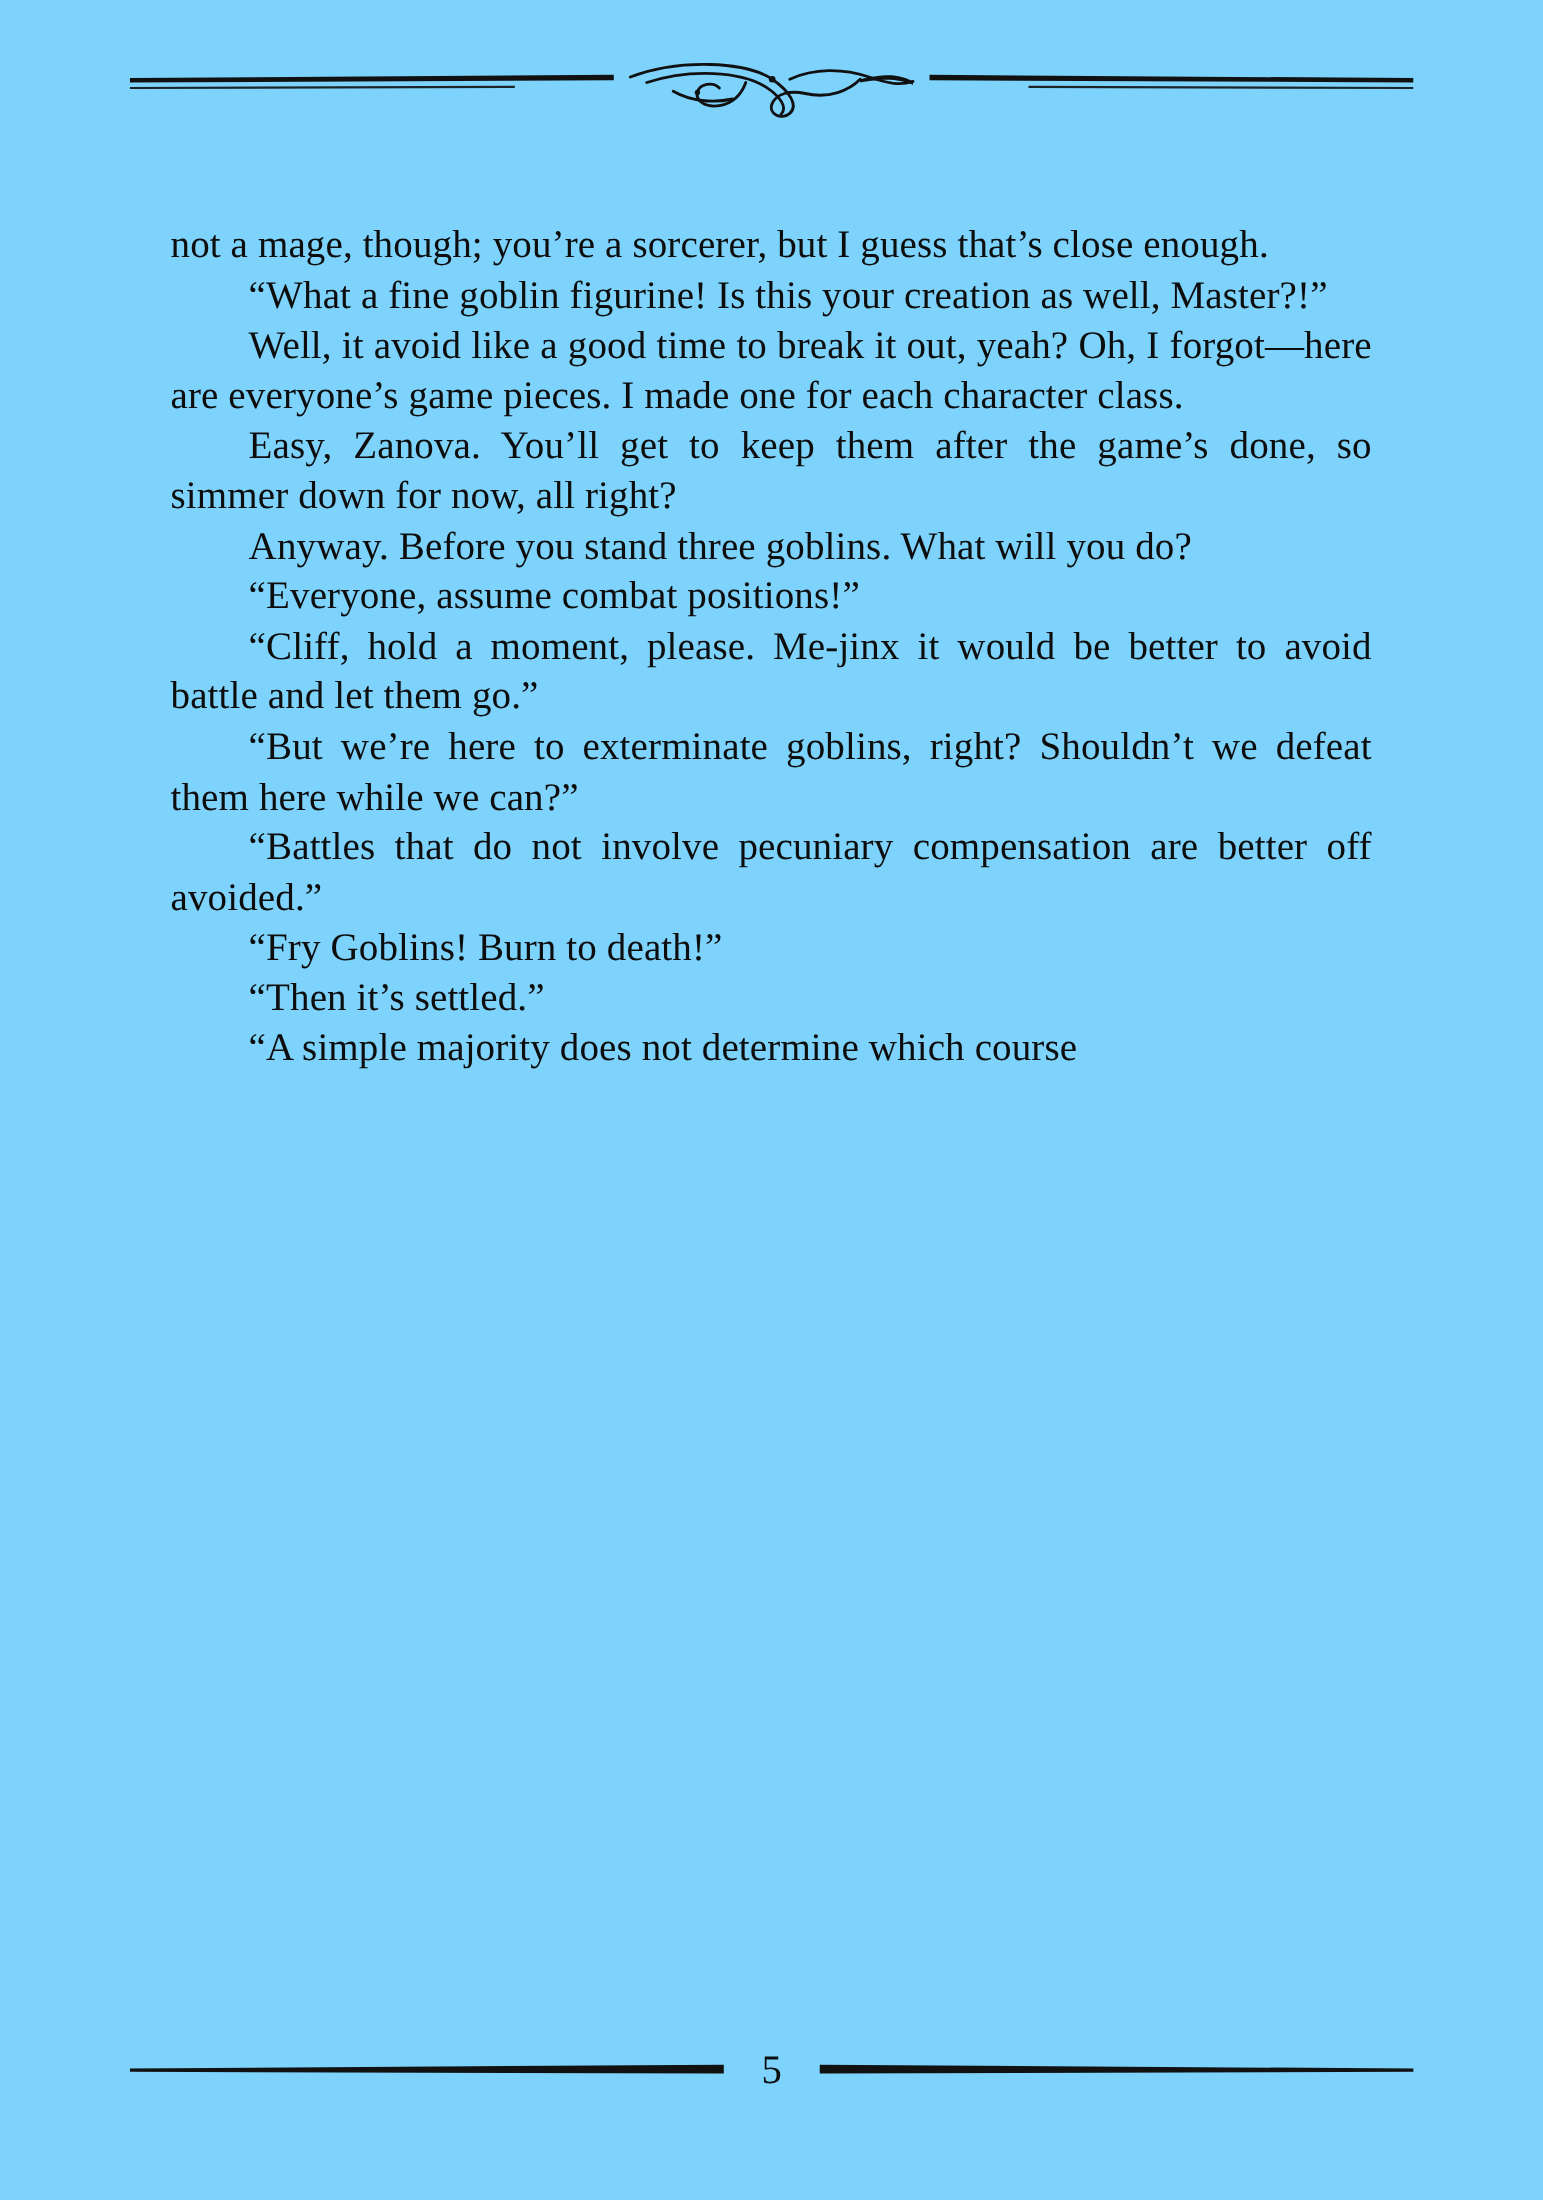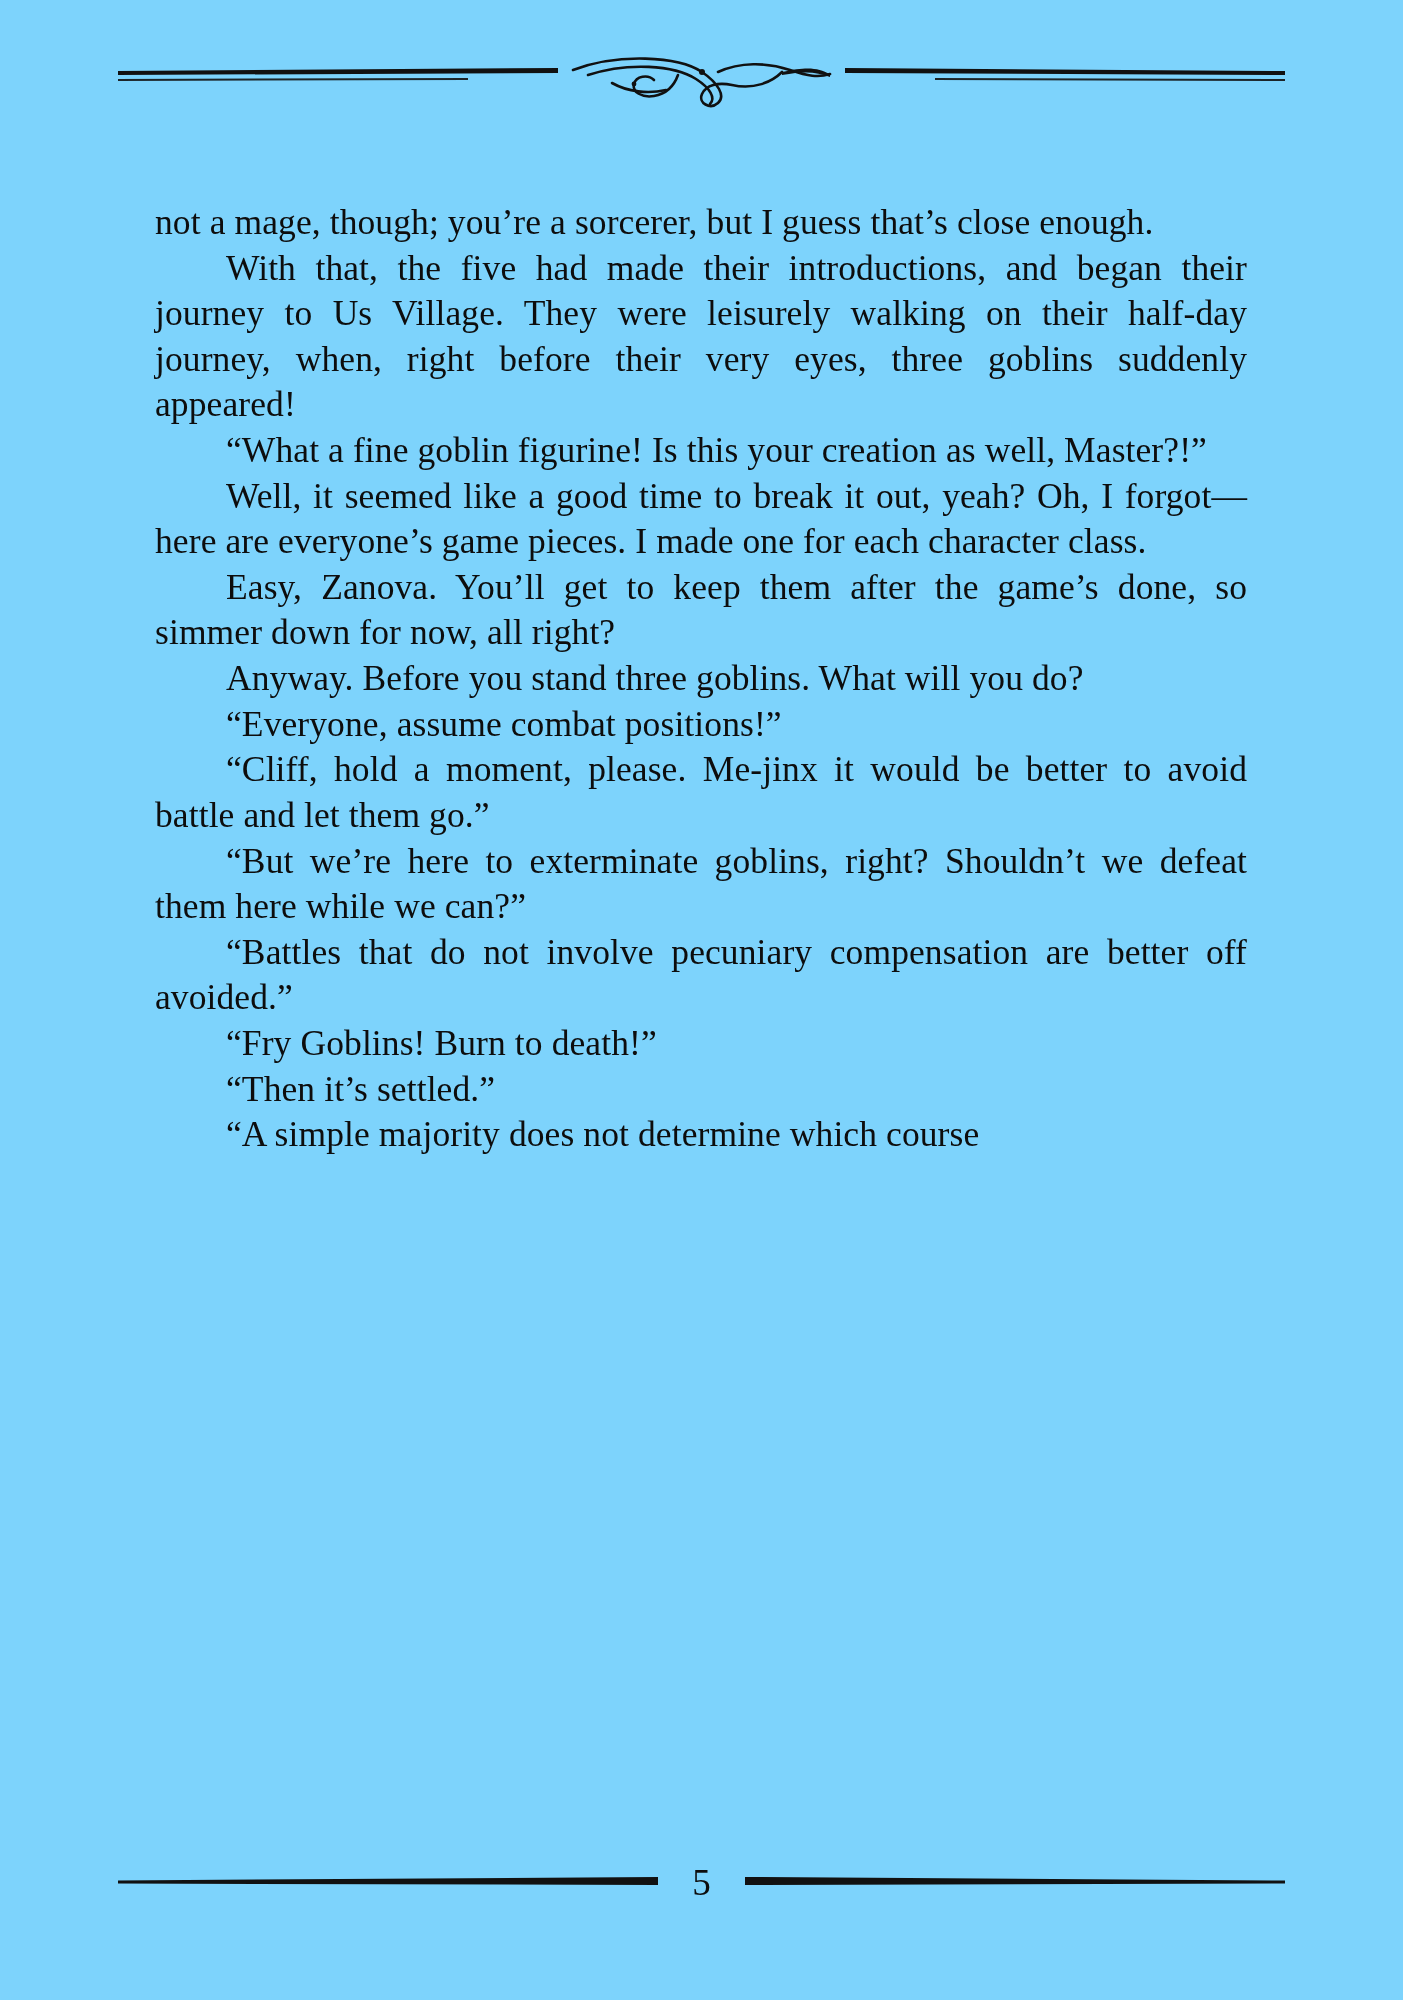--- a/index.html
+++ b/index.html
@@ -103,23 +103,22 @@
         <circle cx="584" cy="24" r="3"></circle>
         <circle cx="516" cy="36" r="2.4"></circle>
       </g>
 
       <path d="M664,24 C690,18 700,20 712,26 L712,29 C698,24 688,23 664,27 Z" fill="#111111"></path>
     </svg>
   </div>
 
   <div class="content">
     <p class="noindent">not a mage, though; you’re a sorcerer, but I guess that’s close enough.</p>
-    <p class="indent">With that, the five had made their introductions, and began their journey to Us Village. They were leisurely walking on their half-day journey, when, right before their very eyes, three goblins suddenly appeared!</p>
     <p class="indent">“What a fine goblin figurine! Is this your creation as well, Master?!”</p>
-    <p class="indent">Well, it seemed like a good time to break it out, yeah? Oh, I forgot—here are everyone’s game pieces. I made one for each character class.</p>
+    <p class="indent">Well, it avoid like a good time to break it out, yeah? Oh, I forgot—here are everyone’s game pieces. I made one for each character class.</p>
     <p class="indent">Easy, Zanova. You’ll get to keep them after the game’s done, so simmer down for now, all right?</p>
     <p class="indent">Anyway. Before you stand three goblins. What will you do?</p>
     <p class="indent">“Everyone, assume combat positions!”</p>
     <p class="indent">“Cliff, hold a moment, please. Me-jinx it would be better to avoid battle and let them go.”</p>
     <p class="indent">“But we’re here to exterminate goblins, right? Shouldn’t we defeat them here while we can?”</p>
     <p class="indent">“Battles that do not involve pecuniary compensation are better off avoided.”</p>
     <p class="indent">“Fry Goblins! Burn to death!”</p>
     <p class="indent">“Then it’s settled.”</p>
     <p class="indent">“A simple majority does not determine which course</p>
   </div>

